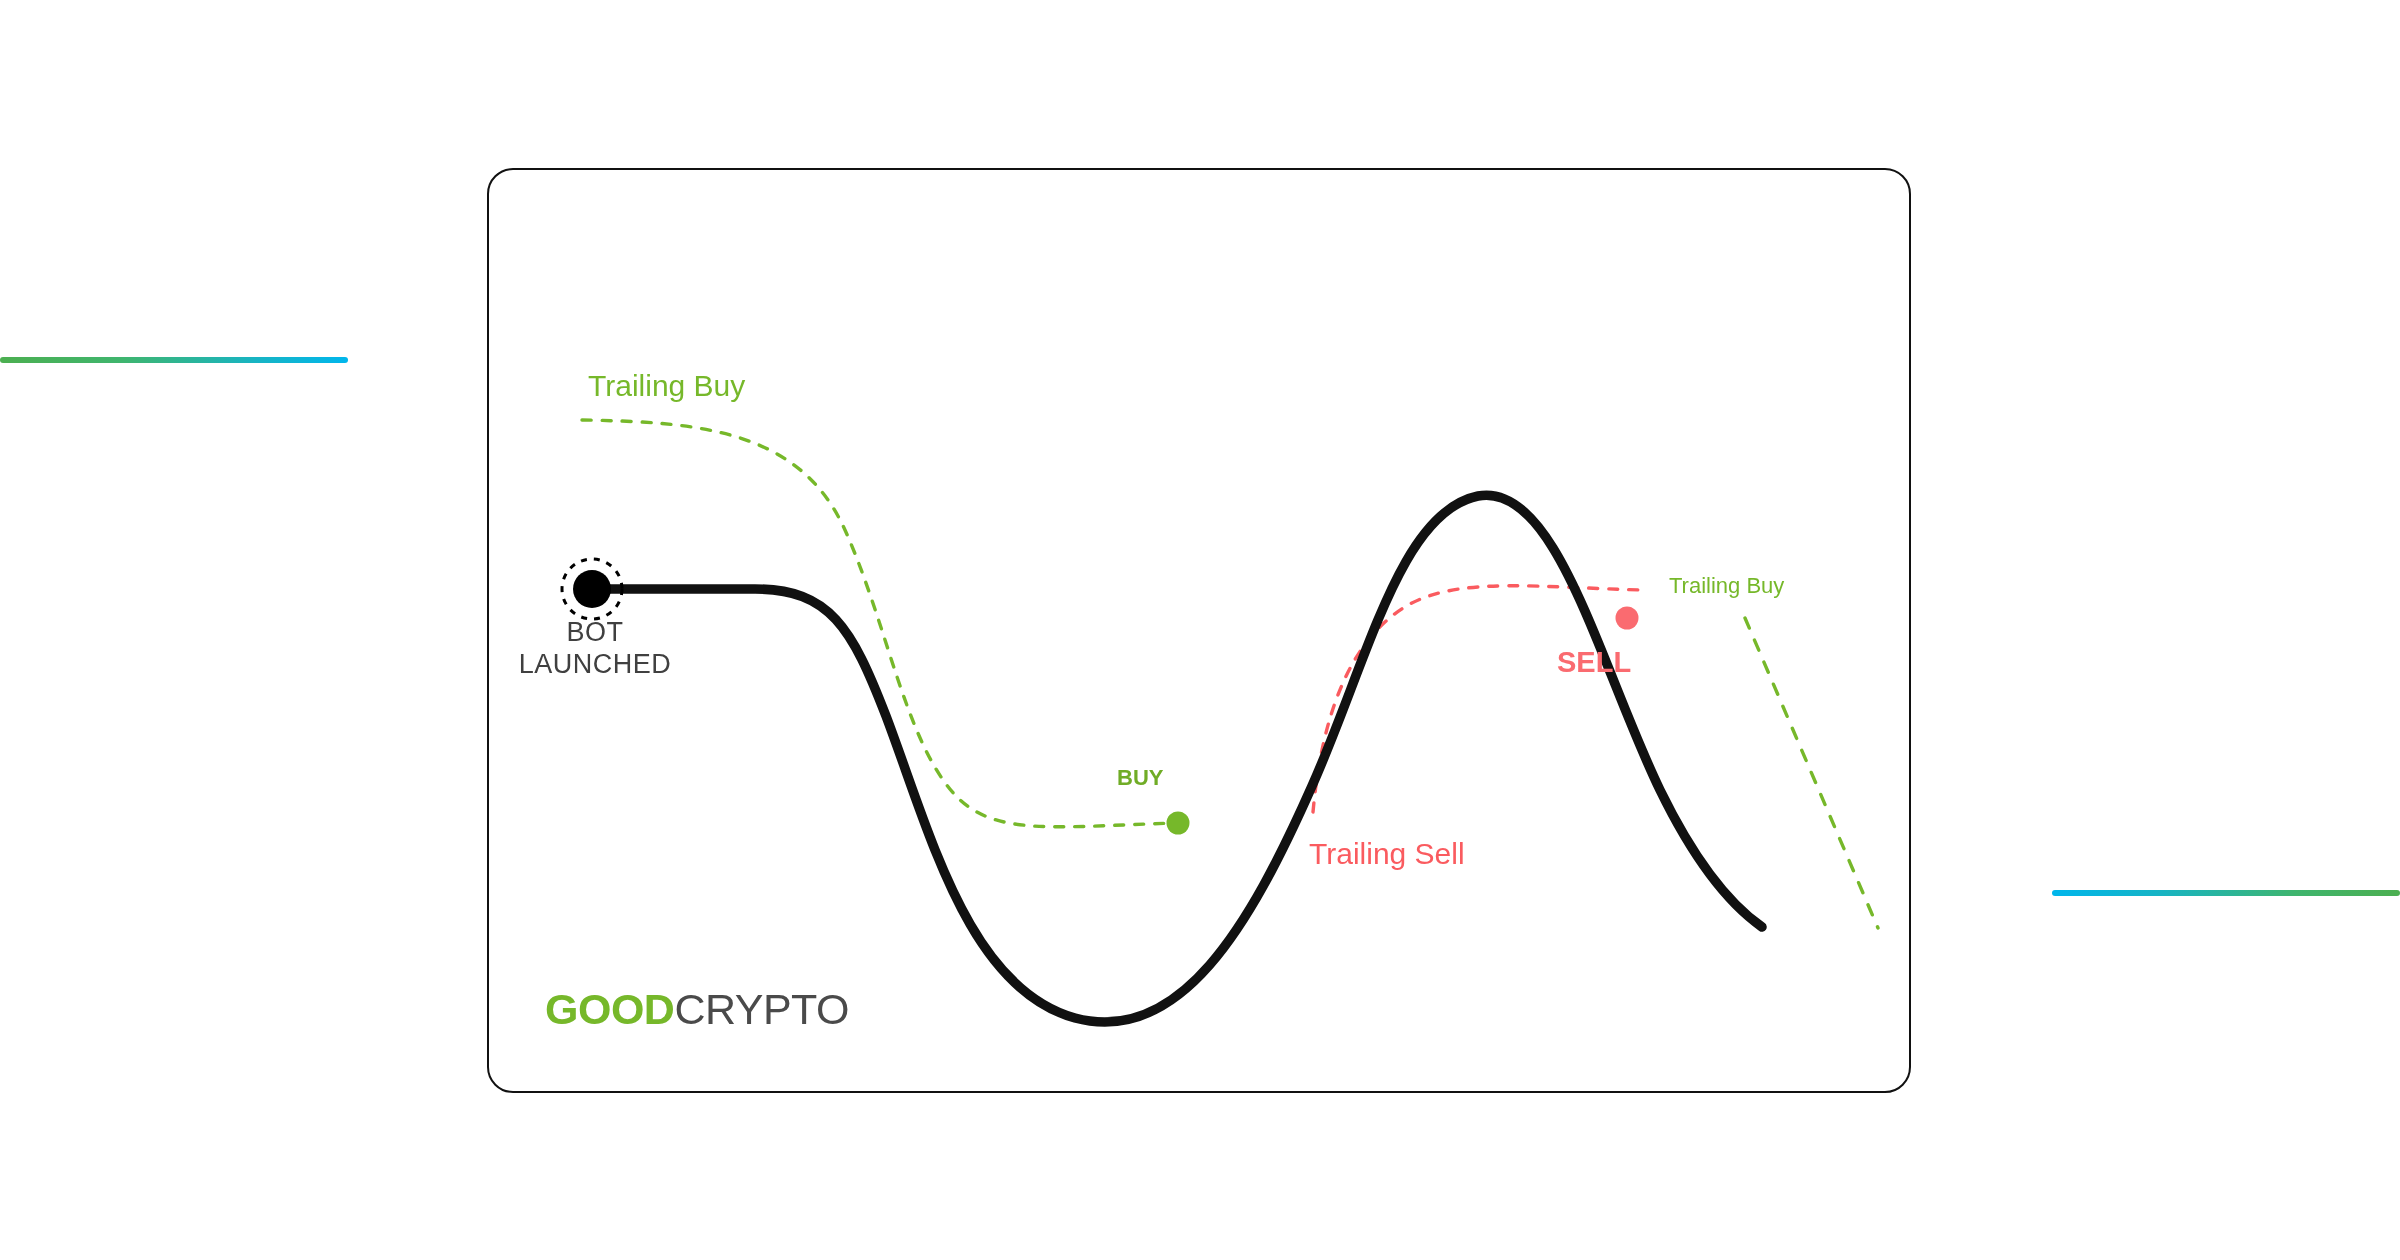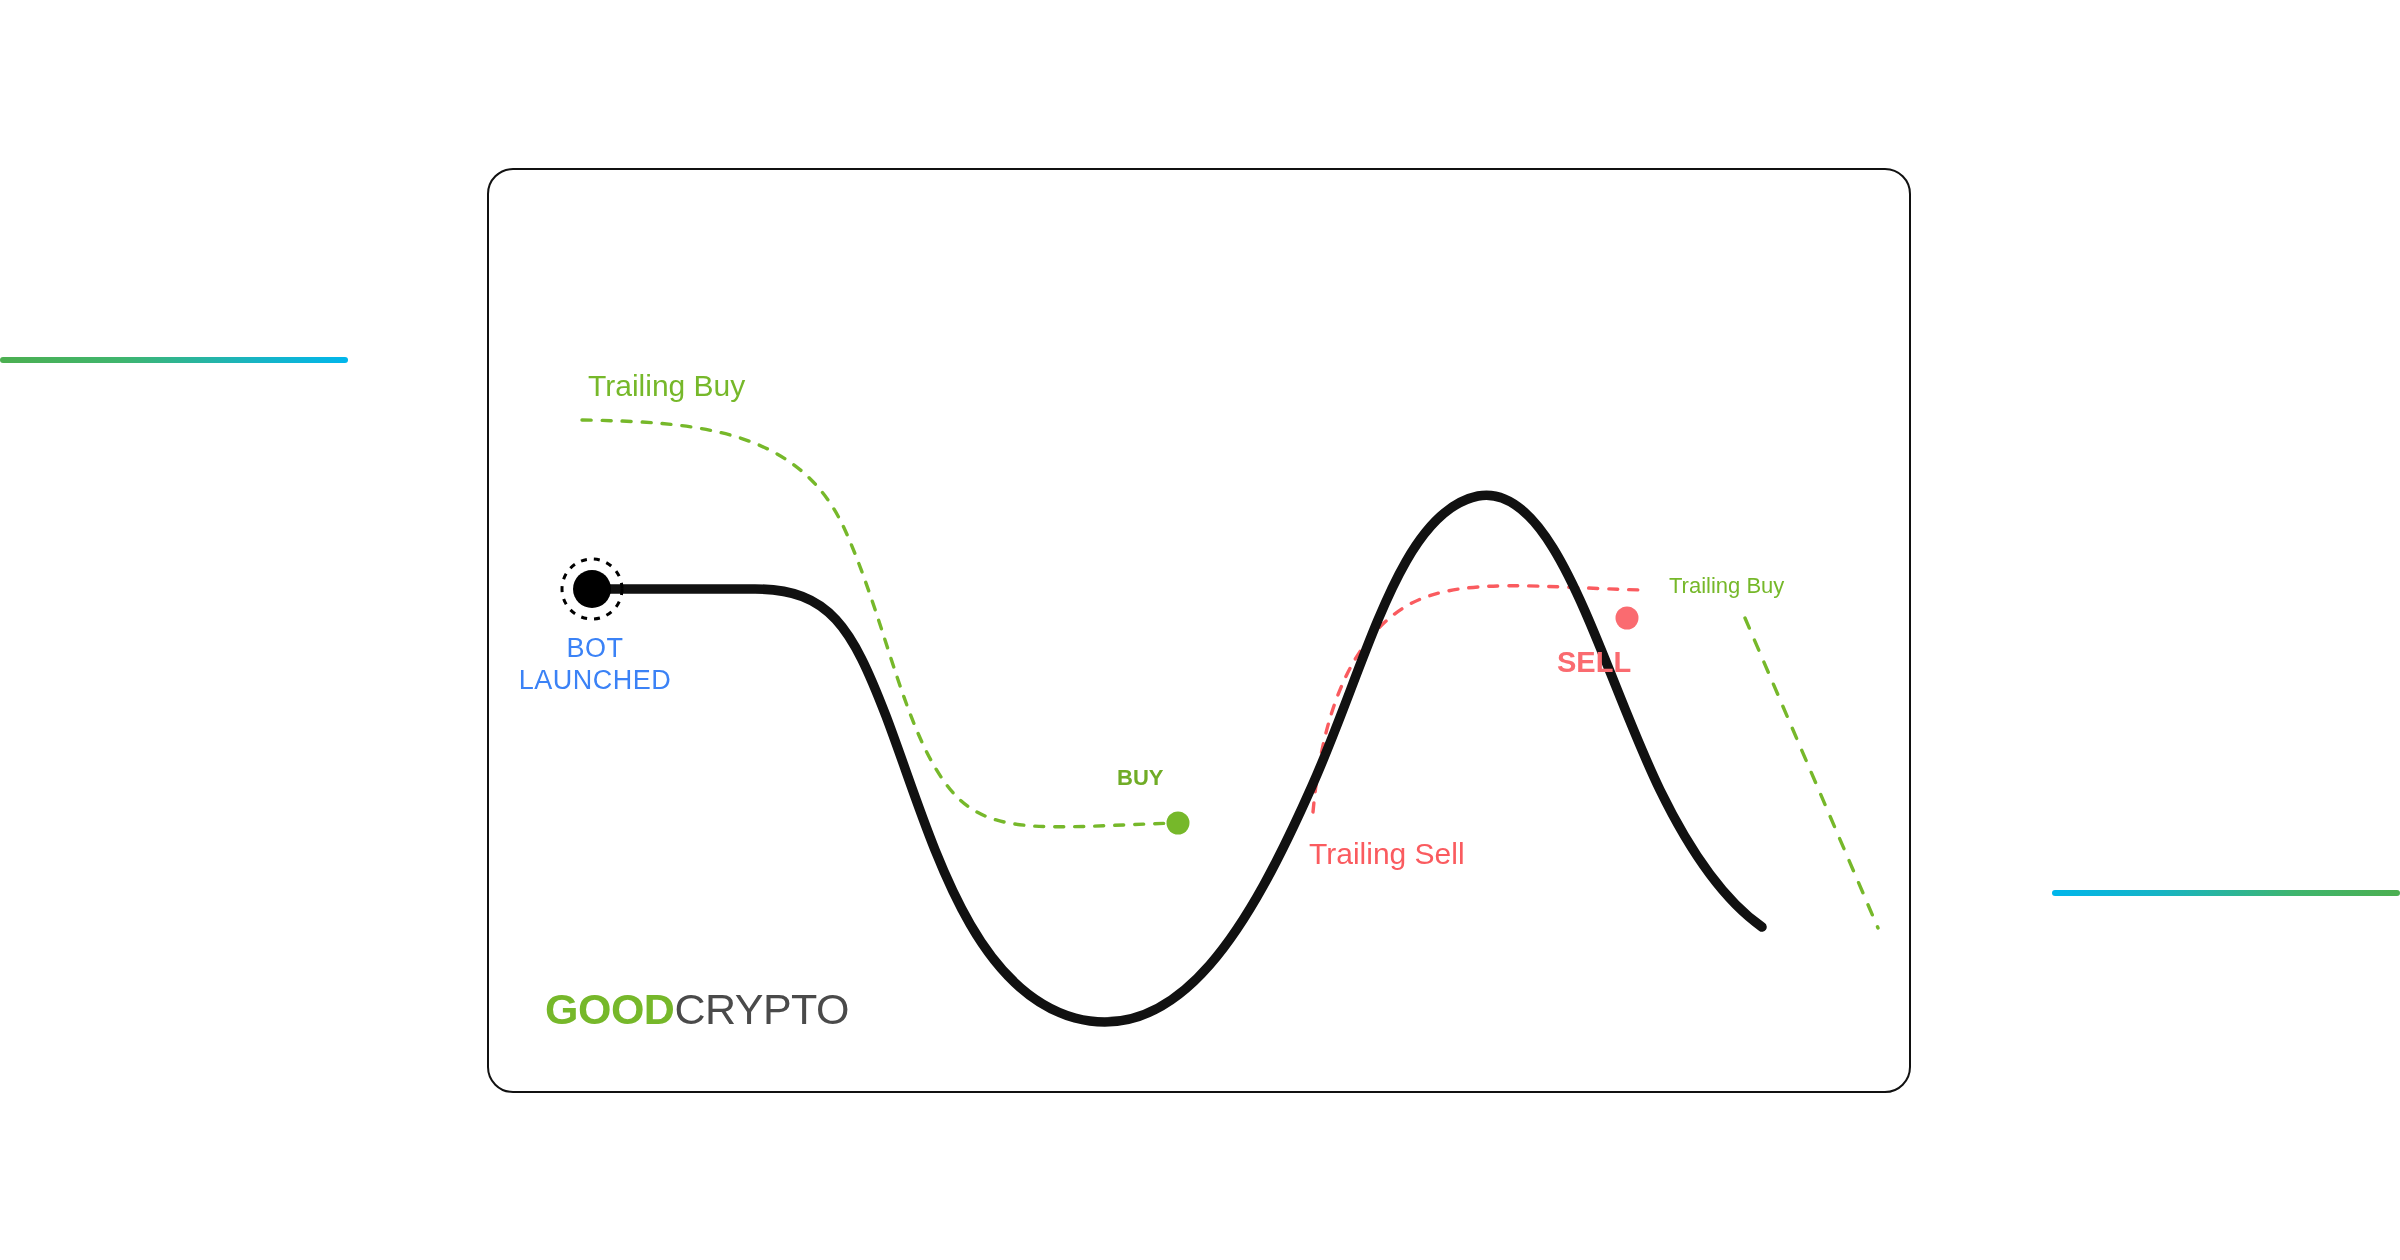--- a/index.html
+++ b/index.html
@@ -89,23 +89,22 @@
     font-size: 29px;
     font-weight: bold;
     color: #FA6B70;
   }
   .label-bot-launched {
     left: 510px;
     top: 617px;
     width: 170px;
     text-align: center;
     font-size: 27px;
-    color: #3b82f6;
+    color: #404040;
     letter-spacing: 0.5px;
-    margin-top: 16px;
   }
   .label-bot-launched .ln {
     display: block;
   }
   .logo {
     position: absolute;
     left: 545px;
     top: 985px;
     font-size: 43px;
     letter-spacing: -0.5px;

